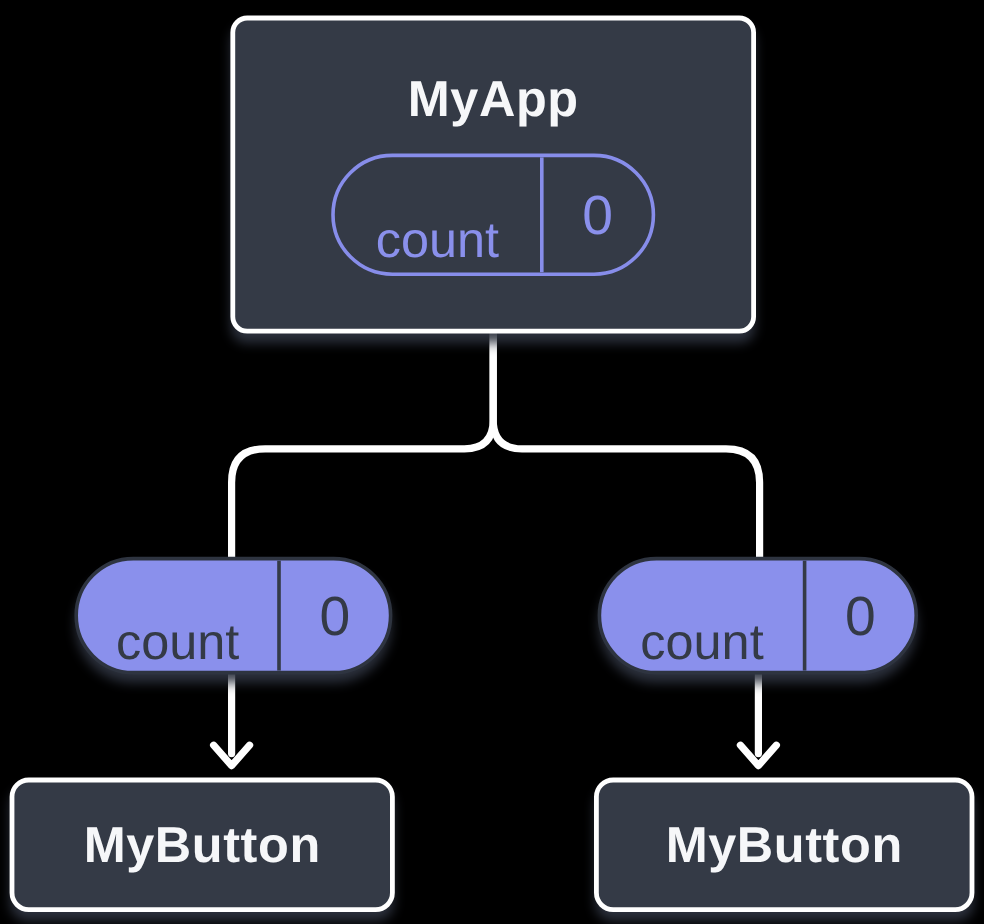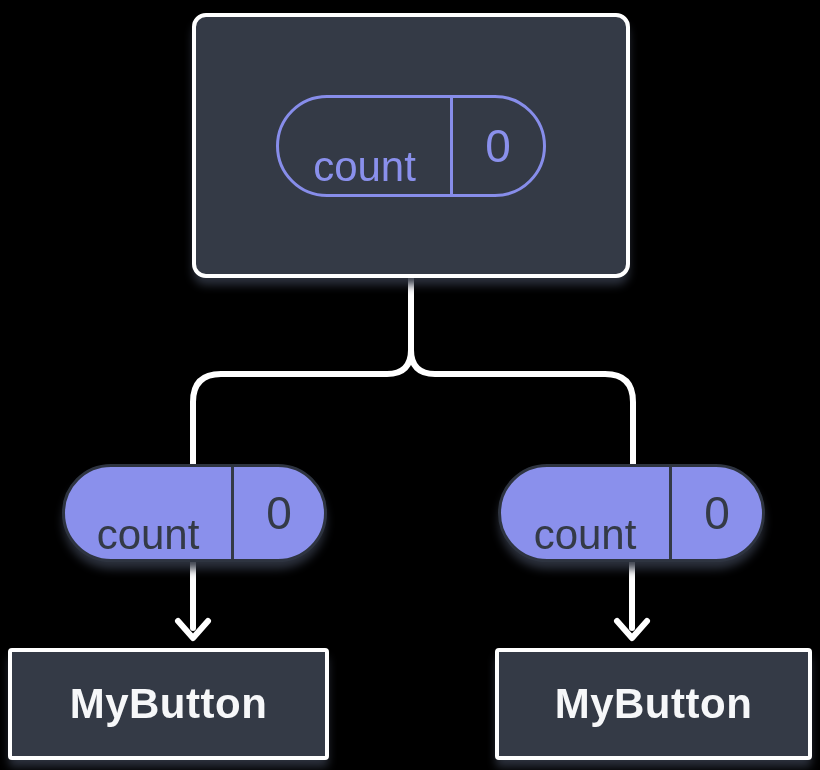--- a/index.html
+++ b/index.html
@@ -35,21 +35,21 @@
   }
   .node-app {
     left: 192px;
     top: 13px;
     width: 438px;
     height: 265px;
     border-radius: 14px;
     gap: 24px;
   }
   .node-button {
-    border-radius: 4px;
+    border-radius: 16px;
   }
   .node-button.left  { left: 8px;   top: 648px; width: 321px; height: 112px; }
   .node-button.right { left: 495px; top: 648px; width: 317px; height: 112px; }
   .node-title {
     color: #F6F7F9;
     font-size: 42px;
     font-weight: bold;
     letter-spacing: 0.5px;
     line-height: 1;
     white-space: nowrap;
@@ -107,20 +107,21 @@
       <path d="M411 272 V350 Q411 374 387 374 H221 Q193 374 193 402 V470"></path>
       <path d="M411 272 V350 Q411 374 435 374 H605 Q633 374 633 402 V470"></path>
       <path d="M193 556 V628"></path>
       <path d="M178 621 L193 638 L208 621"></path>
       <path d="M632 556 V628"></path>
       <path d="M617 621 L632 638 L647 621"></path>
     </g>
   </svg>
 
   <div class="node node-app">
+    <div class="node-title">MyApp</div>
     <div class="pill pill-state">
       <div class="seg label">
         <span>count</span>
       </div>
       <div class="divider"></div>
       <div class="seg value">
         <span>0</span>
       </div>
     </div>
   </div>

